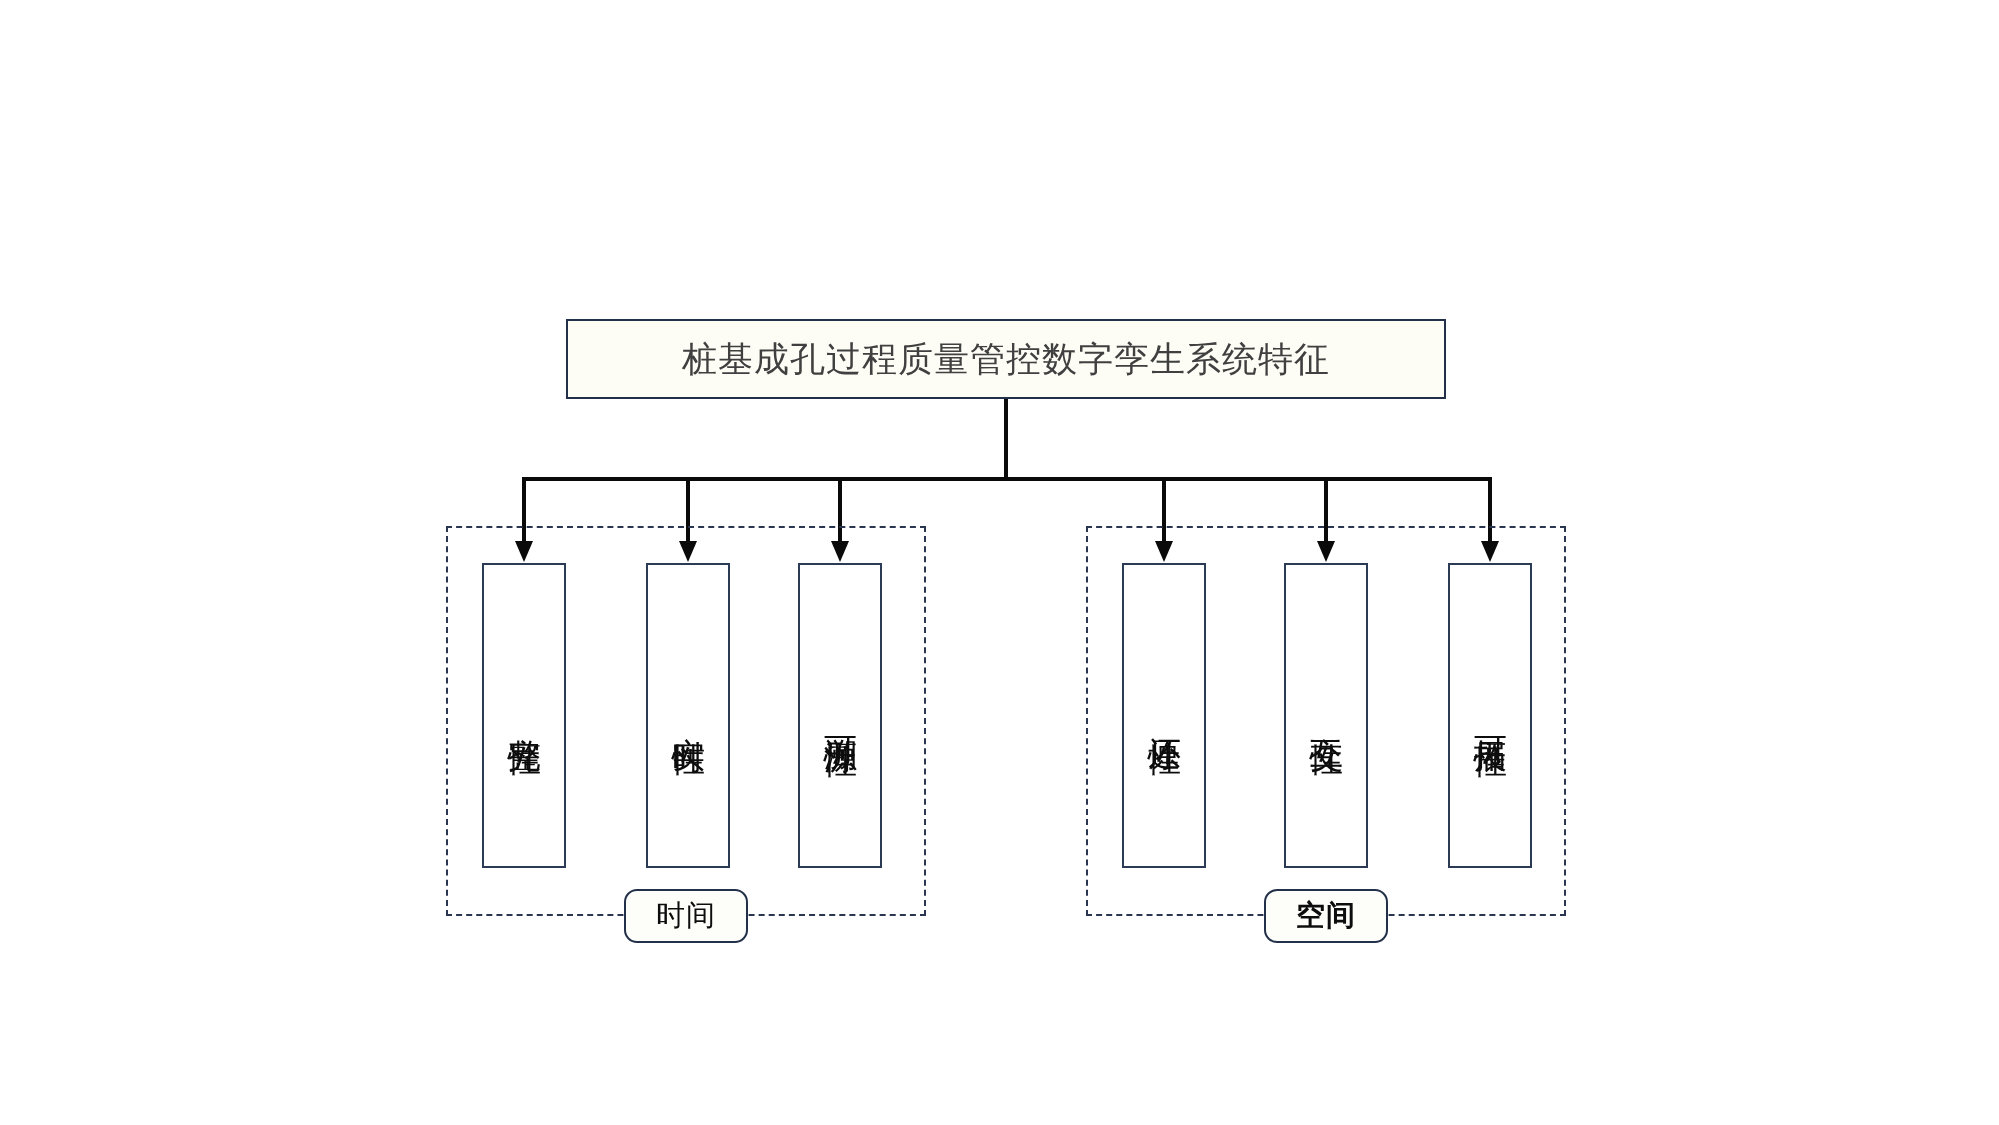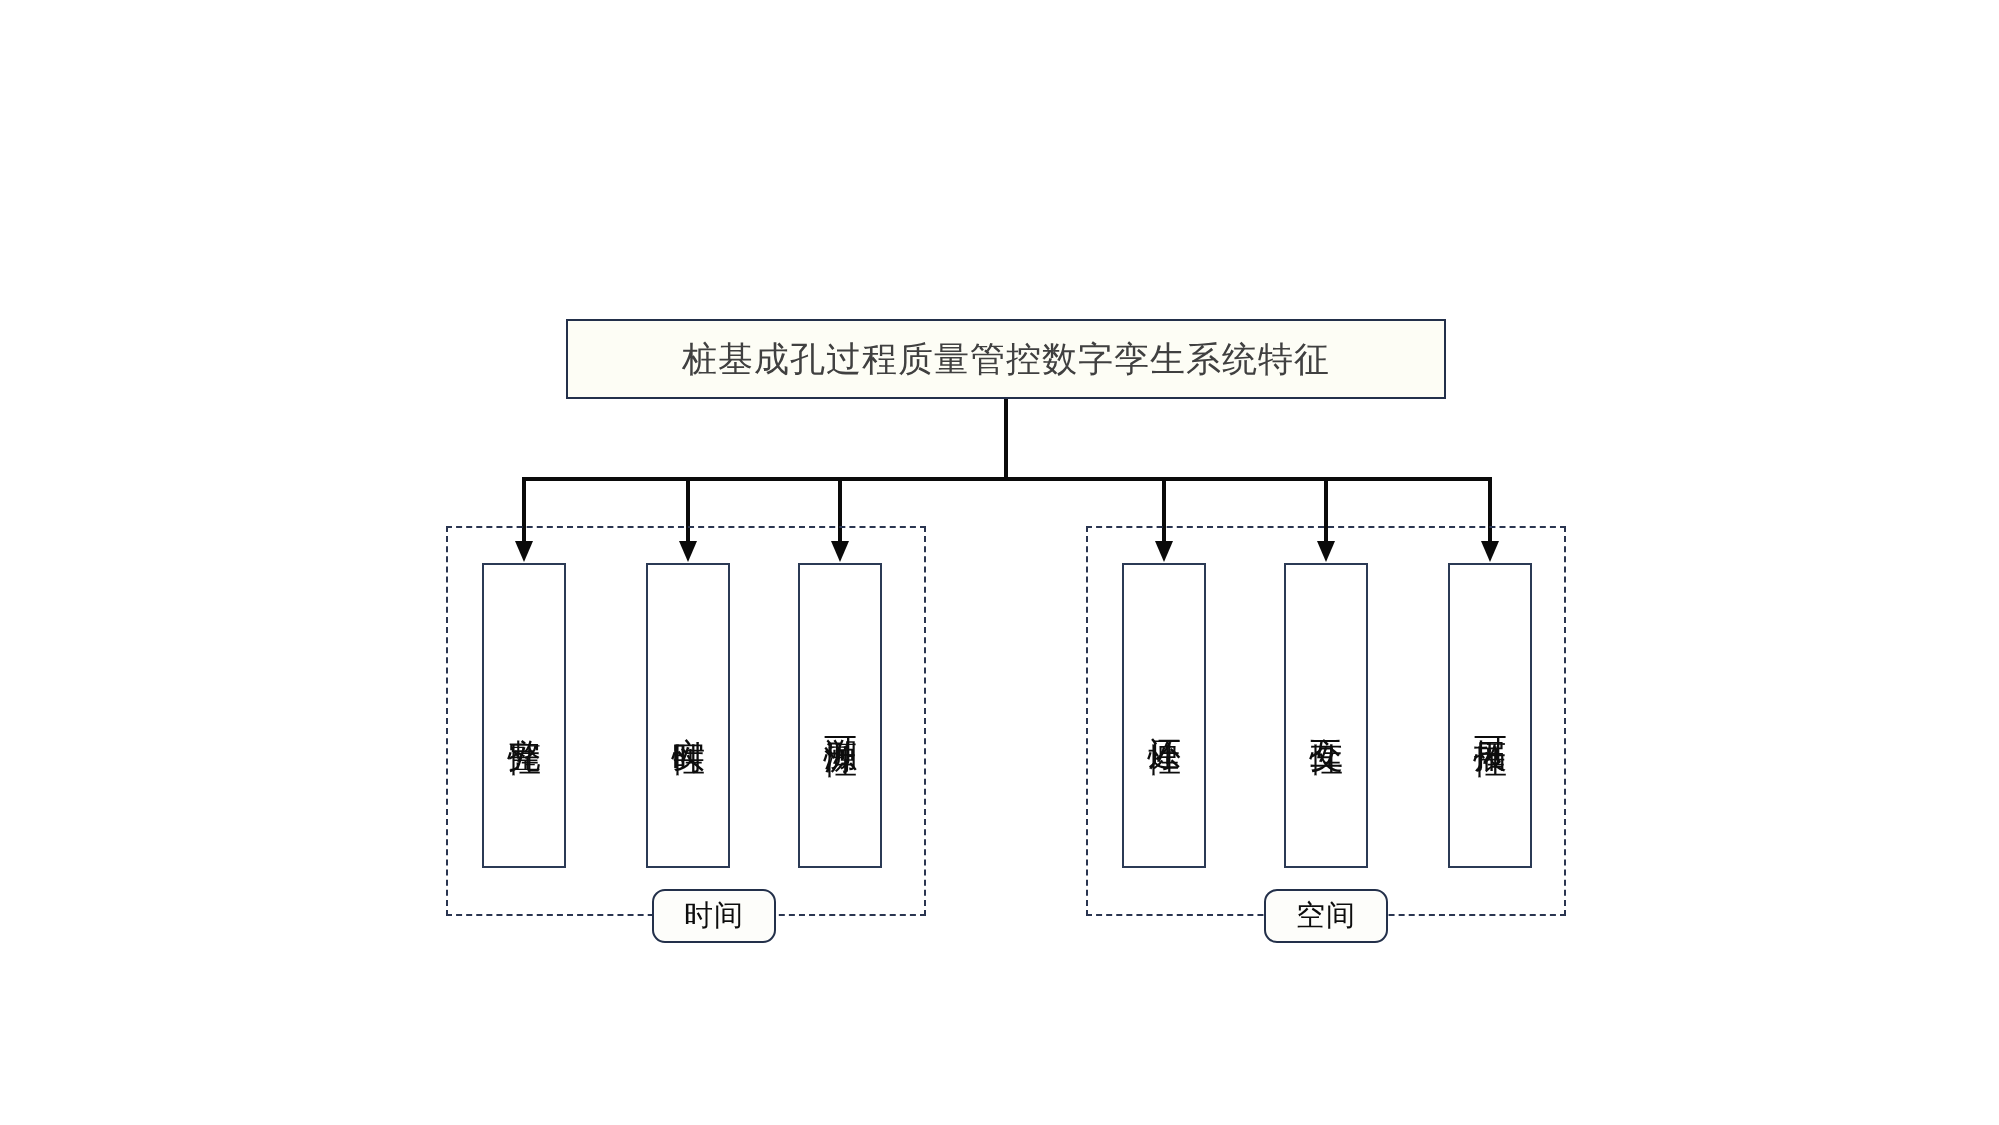--- a/index.html
+++ b/index.html
@@ -104,22 +104,22 @@
     justify-content: center;
     padding: 0 22px;
     z-index: 6;
   }
   .group-pill .pill-label {
     font-size: 29px;
     color: #0d0d0d;
     white-space: nowrap;
     letter-spacing: 1px;
   }
-  .pill-left  { left: 652px; width: 124px; }
-  .pill-right { left: 1264px; width: 124px; }
+  .pill-left  { left: 624px; width: 124px; }
+  .pill-right { left: 1264px; width: 124px; font-weight: bold; }
 
   
   .leaf {
     position: absolute;
     top: 563px;
     width: 84px;
     height: 305px;
     box-sizing: border-box;
     border: 2.4px solid #2b3a55;
     background: #ffffff;

